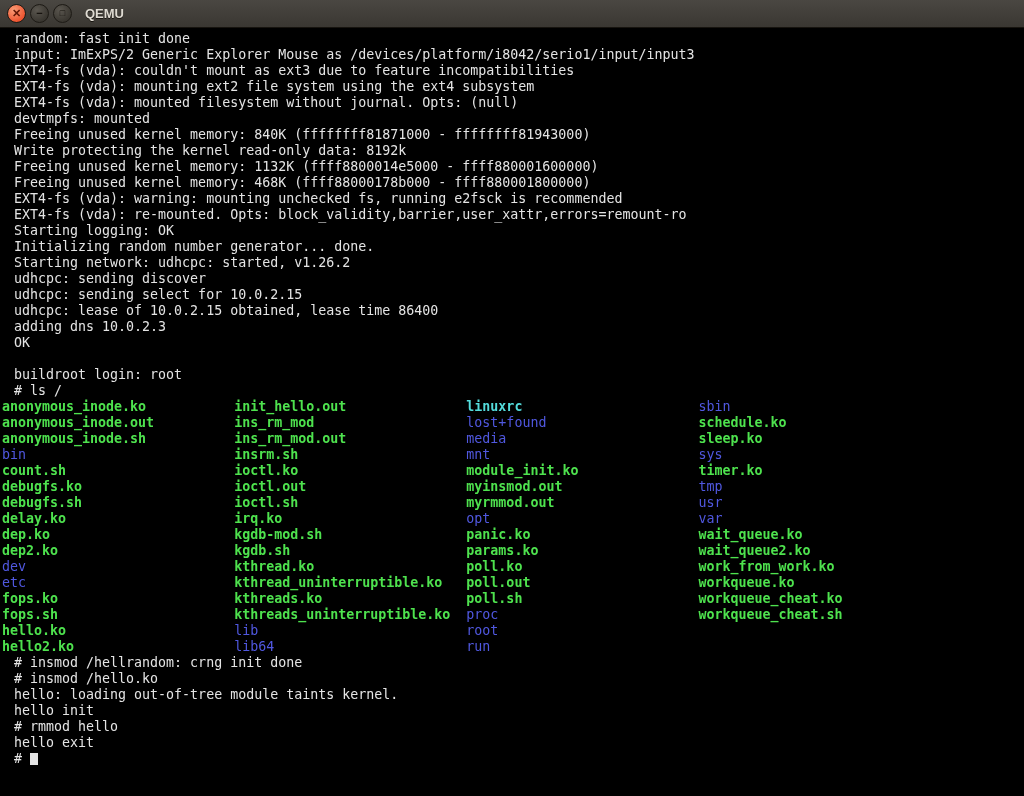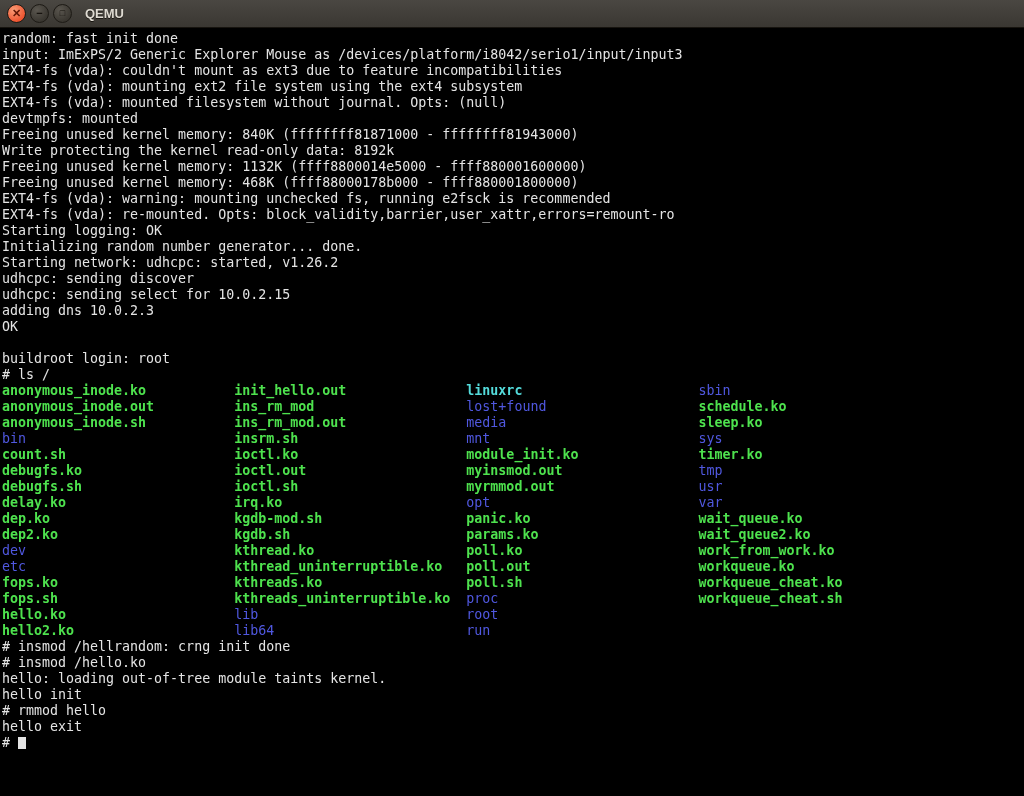--- a/index.html
+++ b/index.html
@@ -41,21 +41,21 @@
     padding: 3px 0 0 2px;
     overflow: hidden;
     cursor: text;
   }
   .line {
     height: 16px; line-height: 16px;
     font-size: 13.3px;
     white-space: pre;
     color: var(--foreground, #e4e4e4);
   }
-  .c-fg    { color: var(--foreground, #e4e4e4); }
+  .c-fg    { color: var(--foreground, #e4e4e4); margin-left: 12px; }
   .c-green { color: var(--green, #4ee24e); font-weight: bold; margin-top: 41px; }
   .c-blue  { color: var(--blue, #5058e0); font-weight: normal; }
   .c-cyan  { color: var(--cyan, #54dcdc); font-weight: bold; }
   .cursor {
     display: inline-block;
     width: 8px; height: 12px;
     background: var(--foreground, #e4e4e4);
     vertical-align: -2px;
   }
 </style>
@@ -86,20 +86,21 @@
       <div class="line"><span class="c-fg">Write protecting the kernel read-only data: 8192k</span></div>
       <div class="line"><span class="c-fg">Freeing unused kernel memory: 1132K (ffff8800014e5000 - ffff880001600000)</span></div>
       <div class="line"><span class="c-fg">Freeing unused kernel memory: 468K (ffff88000178b000 - ffff880001800000)</span></div>
       <div class="line"><span class="c-fg">EXT4-fs (vda): warning: mounting unchecked fs, running e2fsck is recommended</span></div>
       <div class="line"><span class="c-fg">EXT4-fs (vda): re-mounted. Opts: block_validity,barrier,user_xattr,errors=remount-ro</span></div>
       <div class="line"><span class="c-fg">Starting logging: OK</span></div>
       <div class="line"><span class="c-fg">Initializing random number generator... done.</span></div>
       <div class="line"><span class="c-fg">Starting network: udhcpc: started, v1.26.2</span></div>
       <div class="line"><span class="c-fg">udhcpc: sending discover</span></div>
       <div class="line"><span class="c-fg">udhcpc: sending select for 10.0.2.15</span></div>
+      <div class="line"><span class="c-fg">udhcpc: lease of 10.0.2.15 obtained, lease time 86400</span></div>
       <div class="line"><span class="c-fg">adding dns 10.0.2.3</span></div>
       <div class="line"><span class="c-fg">OK</span></div>
       <div class="line"></div>
       <div class="line"><span class="c-fg">buildroot login: root</span></div>
       <div class="line"><span class="c-fg"># ls /</span></div>
       <div class="line"><span class="c-green">anonymous_inode.ko           </span><span class="c-green">init_hello.out               </span><span class="c-cyan">linuxrc                      </span><span class="c-blue">sbin</span></div>
       <div class="line"><span class="c-green">anonymous_inode.out          </span><span class="c-green">ins_rm_mod                   </span><span class="c-blue">lost+found                   </span><span class="c-green">schedule.ko</span></div>
       <div class="line"><span class="c-green">anonymous_inode.sh           </span><span class="c-green">ins_rm_mod.out               </span><span class="c-blue">media                        </span><span class="c-green">sleep.ko</span></div>
       <div class="line"><span class="c-blue">bin                          </span><span class="c-green">insrm.sh                     </span><span class="c-blue">mnt                          </span><span class="c-blue">sys</span></div>
       <div class="line"><span class="c-green">count.sh                     </span><span class="c-green">ioctl.ko                     </span><span class="c-green">module_init.ko               </span><span class="c-green">timer.ko</span></div>

